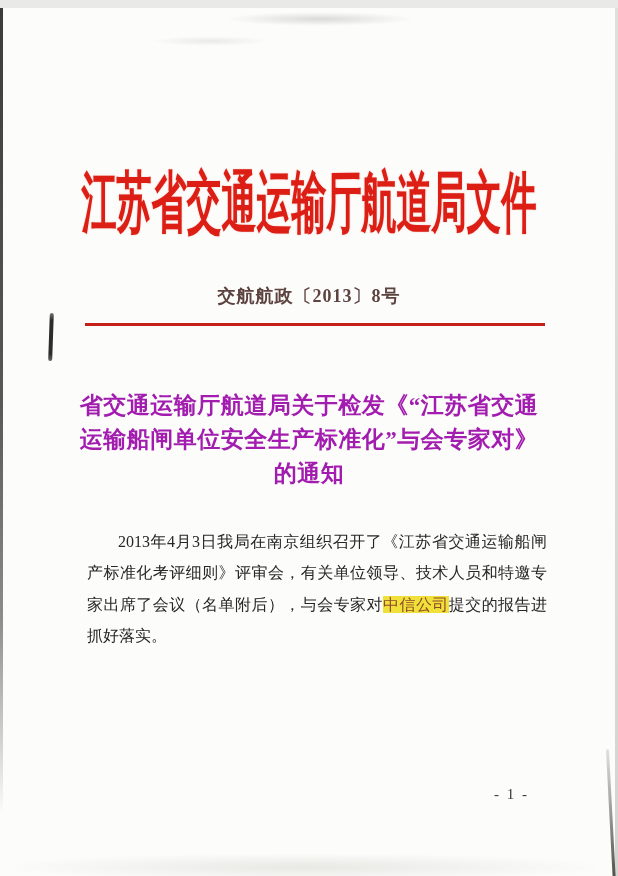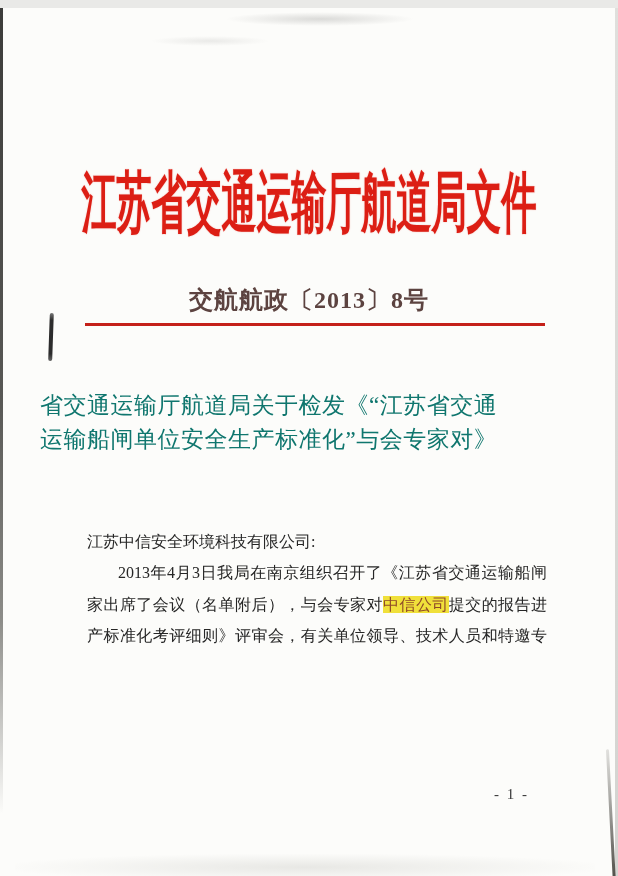--- a/index.html
+++ b/index.html
@@ -52,36 +52,36 @@
   }
   .red-header span {
     display:inline-block;
     font-size:35px; font-weight:700; letter-spacing:0px;
     color:var(--header-red,#dc1e14);
     transform:scaleY(1.9); transform-origin:top center;
     text-shadow:0 0 1px rgba(220,30,20,.4);
   }
   .doc-number {
     position:absolute; left:0; right:0; top:276px;
-    text-align:center; font-size:24px; font-weight:600; letter-spacing:1px;
+    text-align:center; font-size:18px; font-weight:600; letter-spacing:1px;
     color:var(--doc-number,#5c4340);
   }
   .red-divider {
     position:absolute; left:85px; top:315px; width:460px; height:3px;
     background:var(--divider-red,#c42019);
   }
   .pen-mark {
     position:absolute; left:49px; top:305px; width:4px; height:48px;
     background:linear-gradient(to bottom,#777,#2c2c2c 15%,#2c2c2c 85%,#666);
     border-radius:3px; transform:rotate(2deg);
   }
   .notice-title {
     position:absolute; left:40px; right:40px; top:381px;
-    font-size:23px; font-weight:400;
-    line-height:34px; color:#0f766e; letter-spacing:0.5px;
+    text-align:center; font-size:23px; font-weight:700;
+    line-height:34px; color:#a21caf; letter-spacing:0.5px;
   }
   .body-text {
     position:absolute; left:87px; top:518px; width:460px;
     font-size:16px; line-height:31.4px; color:#262626;
   }
   .body-text .line { white-space:nowrap; overflow:hidden; }
   .body-text .line.indent { text-indent:31px; }
   .body-text .line.fill { text-align:justify; text-align-last:justify; }
   .hl {
     background:var(--highlight,#f0e03a);
@@ -111,24 +111,25 @@
 
   <div class="doc-number">交航航政〔2013〕8号</div>
 
   <div class="red-divider"></div>
 
   <div class="pen-mark"></div>
 
   <div class="notice-title">
     <div>省交通运输厅航道局关于检发《“江苏省交通</div>
     <div>运输船闸单位安全生产标准化”与会专家对》</div>
+    <div>的通知</div>
   </div>
 
   <div class="body-text">
-      <div class="line"><span>江苏中信安全环境科技有限公司:</span></div>
       <div class="line indent fill"><span>2013年4月3日我局在南京组织召开了《江苏省交通运输船闸</span></div>
+      <div class="line fill"><span>产标准化考评细则》评审会，有关单位领导、技术人员和特邀专</span></div>
       <div class="line fill"><span>家出席了会议（名单附后），与会专家对</span><span class="hl">中信公司</span><span>提交的报告进</span></div>
-      <div class="line fill"><span>产标准化考评细则》评审会，有关单位领导、技术人员和特邀专</span></div>
+      <div class="line"><span>抓好落实。</span></div>
     </div>
 
   <div class="page-number">- 1 -</div>
 
 </div>
 
 </body></html>

